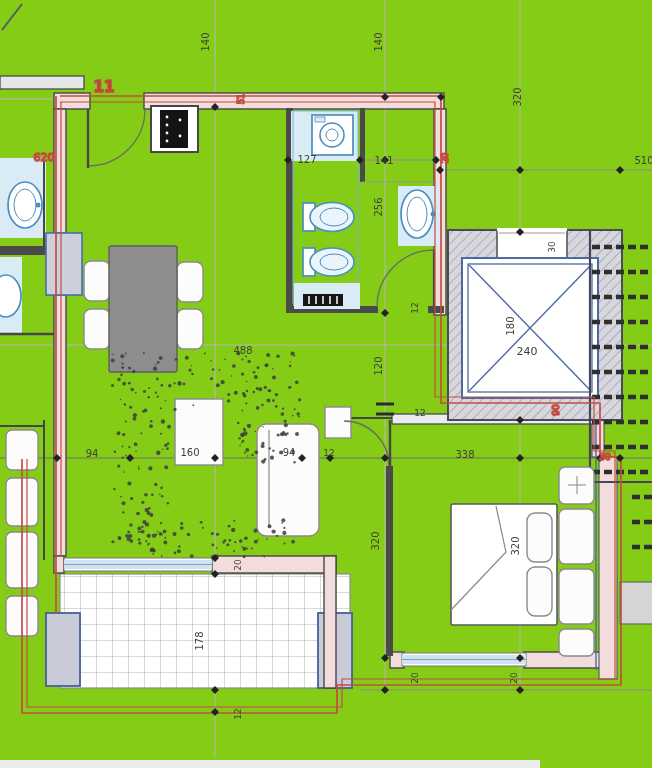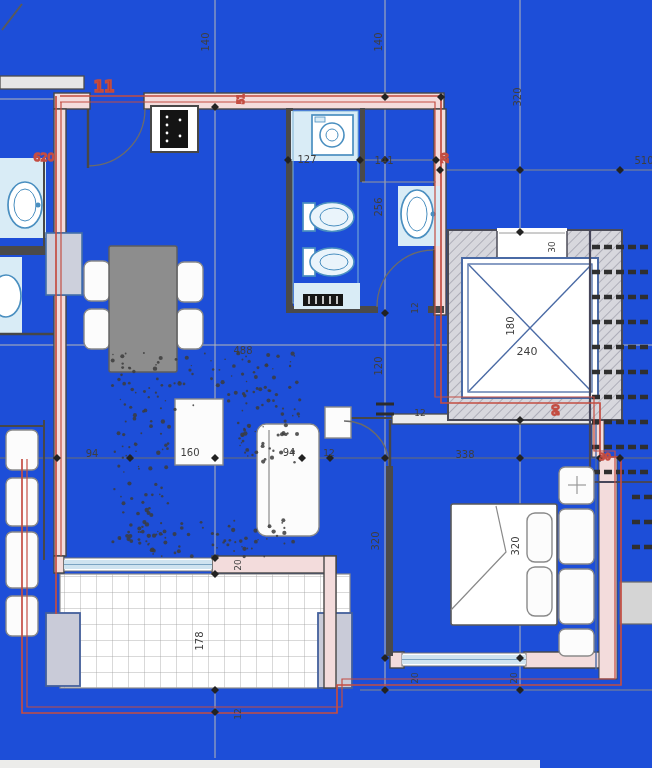--- a/index.html
+++ b/index.html
@@ -1,16 +1,16 @@
 <!DOCTYPE html>
 <html style="--boundary_red: #c44d42; --text_red: #c0392b; --text_dark: #3f3f3f; --fixture_blue: #4a8fc0; --elevator_blue: #4a6aa5; --window_blue: #cfe3f0; --wall_pink: #f3dcdc; --hatch_gray: #d7d7dd;"><head>
 <meta charset="utf-8">
 <style>
   html,body{margin:0;padding:0;background:#ffffff;}
-  .stage{position:relative;width:652px;height:768px;background:#1d4ed8;overflow:hidden;
+  .stage{position:relative;width:652px;height:768px;background:#84cc16;overflow:hidden;
          font-family:"DejaVu Sans",sans-serif;}
   svg{display:block}
   svg text.dim{fill:var(--text_dark,#3f3f3f);font-family:"DejaVu Sans",sans-serif;}
   svg text.dim.red{fill:var(--text_red,#c0392b);}
   .grid{stroke:#b7b7b7;stroke-width:1;}
   .grid.dark{stroke:#6f6f6f;}
   .wallpink{fill:var(--wall_pink,#f3dcdc);stroke:#474747;stroke-width:1.4;}
   .wallgray{fill:#ececec;stroke:#4c4c4c;stroke-width:1.3;}
   .wallsolid{fill:#4a4a4a;stroke:none;}
   .red{stroke:var(--boundary_red,#c44d42);stroke-width:1.7;fill:none;}

